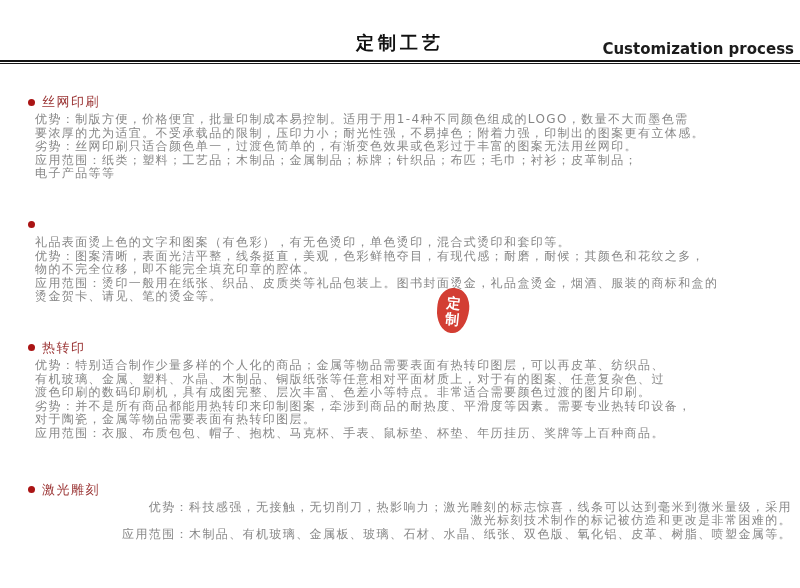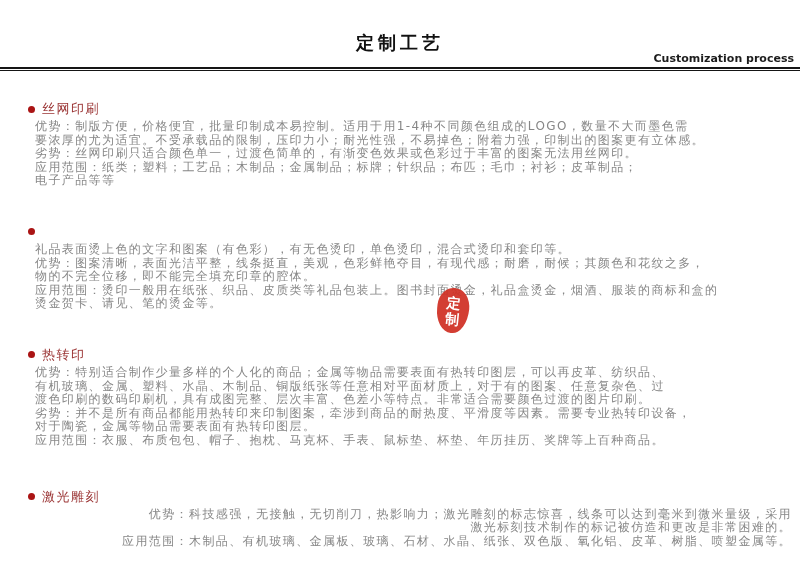--- a/index.html
+++ b/index.html
@@ -5,34 +5,34 @@
   html, body {
     margin: 0; padding: 0;
     width: 800px; height: 588px;
     background: #ffffff;
     overflow: hidden;
     font-family: "DejaVu Sans", sans-serif;
   }
   .page { position: relative; width: 800px; height: 588px; background: #fff; }
 
   
-  header { position: relative; height: 67px; }
+  header { position: relative; height: 60px; }
   .page-title {
     margin: 0;
     padding-top: 31px;
     text-align: center;
     font-size: 18px;
     font-weight: bold;
     letter-spacing: 4px;
     color: #111111;
   }
   .page-subtitle {
     position: absolute;
     right: 6px; bottom: 2px;
-    font-size: 11px;
+    font-size: 15px;
     font-weight: bold;
     color: #1c1c1c;
   }
   .rule {
     height: 1px;
     border-top: 2px solid var(--rule-color, #151515);
     border-bottom: 1px solid var(--rule-color, #151515);
     background: #ffffff;
   }
 

